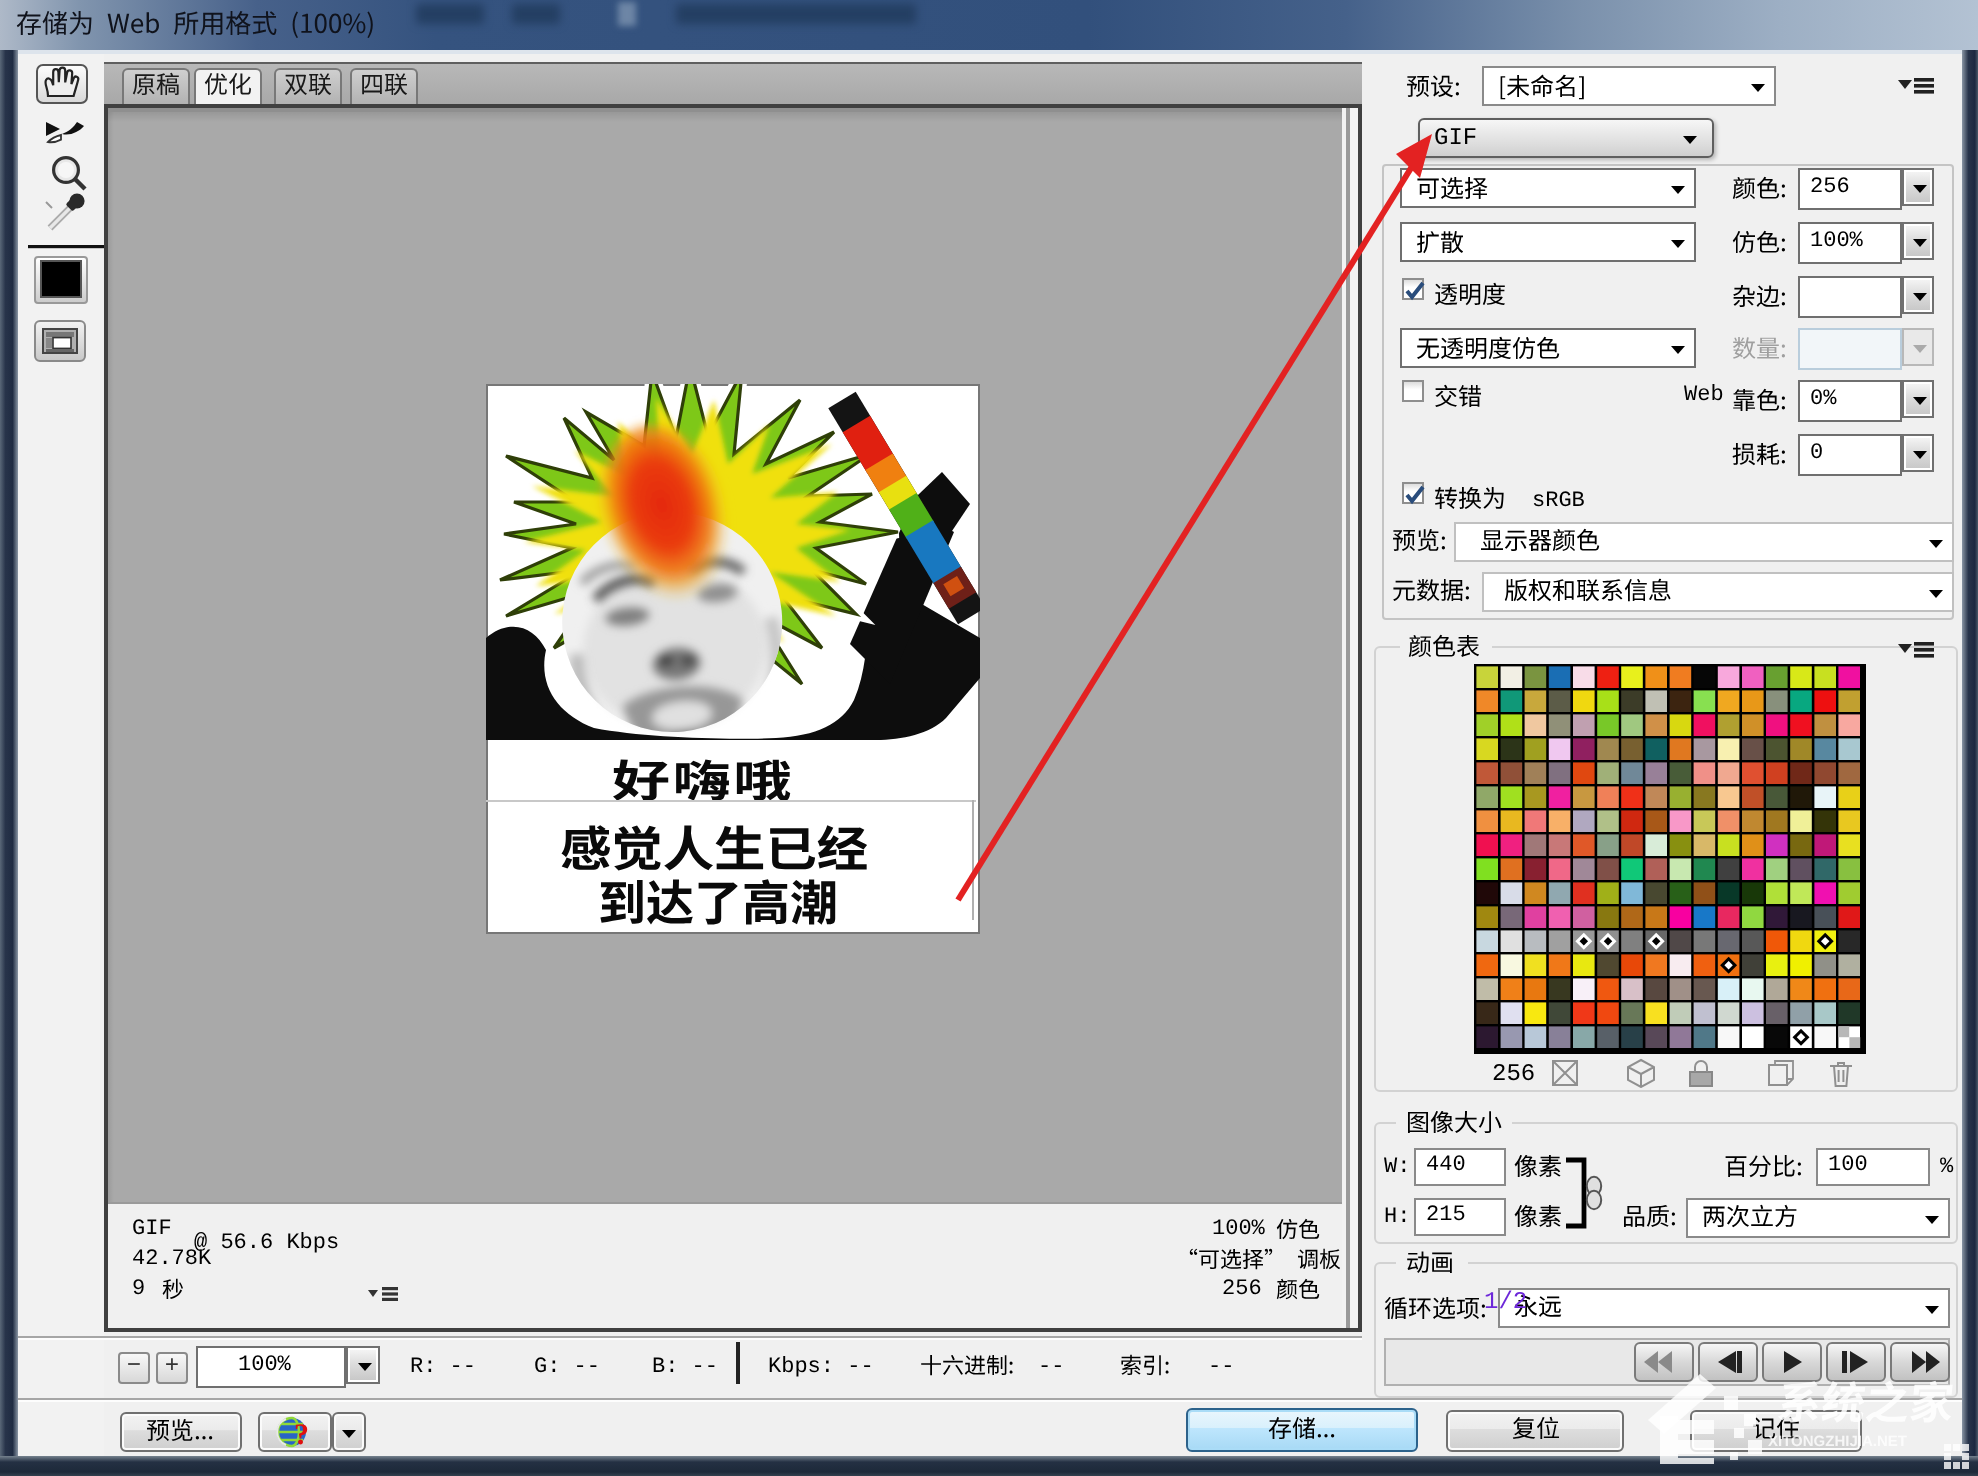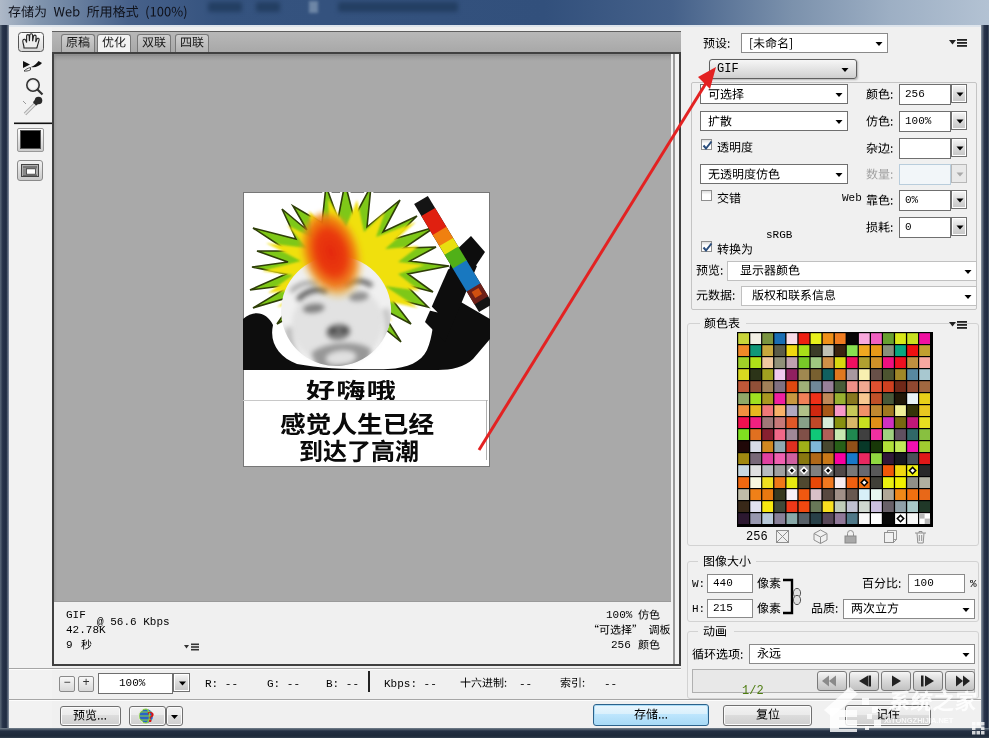--- a/index.html
+++ b/index.html
@@ -283,21 +283,21 @@
       <polygon points="5.5,8.5 12.5,8.5 9,12.5" fill="#000"></polygon>
     </svg>
 <div style="position:absolute;left:842px;top:192px;font:normal 11px 'Liberation Mono', monospace;color:#000;white-space:pre">Web</div>
 <div style="position:absolute;left:701px;top:241px;width:11px;height:11px;background:linear-gradient(#ddd,#fff 40%);border:1px solid #8e8e8e"></div>
     <svg style="position:absolute;left:701px;top:241px" width="13" height="13">
       <path d="M2.5 6.5 L5 9.5 L10.5 2.5" stroke="#2a4d7c" stroke-width="2" fill="none"></path>
     </svg>
 <svg style="position:absolute;left:717px;top:243px;overflow:visible" width="38" height="15">
       <path d="M1 6.6C1.1 6.5 1.4 6.4 1.8 6.4H2.9V8.1L0.5 8.6L0.7 9.4L2.9 9V11.5H3.8V8.8L5.4 8.5L5.4 7.7L3.8 8V6.4H5V5.6H3.8V3.8H2.9V5.6H1.7C2.1 4.8 2.5 3.8 2.8 2.7H5V1.9H3.1C3.2 1.5 3.3 1.1 3.4 0.7L2.5 0.5C2.4 0.9 2.3 1.4 2.2 1.9H0.6V2.7H2C1.7 3.7 1.4 4.5 1.3 4.8C1.1 5.3 0.9 5.7 0.7 5.8C0.8 6 0.9 6.4 1 6.6ZM5.1 4.1V5H6.9C6.6 5.8 6.4 6.6 6.2 7.2H9.6C9.2 7.8 8.7 8.5 8.2 9.2C7.8 8.9 7.3 8.6 6.9 8.4L6.4 9C7.6 9.7 9 10.8 9.7 11.5L10.3 10.8C10 10.5 9.4 10.1 8.9 9.6C9.6 8.7 10.5 7.5 11.1 6.6L10.4 6.3L10.3 6.4H7.4L7.8 5H11.5V4.1H8.1L8.4 2.7H11.1V1.9H8.7L9 0.6L8.1 0.5L7.8 1.9H5.6V2.7H7.5L7.1 4.1Z M14 0.5V2.9H12.6V3.7H14V6.4C13.4 6.6 12.9 6.7 12.4 6.9L12.7 7.7L14 7.3V10.4C14 10.6 13.9 10.6 13.8 10.6C13.6 10.6 13.2 10.6 12.8 10.6C12.9 10.9 13 11.3 13 11.5C13.7 11.5 14.2 11.5 14.5 11.3C14.7 11.2 14.9 10.9 14.9 10.4V7L16.1 6.6L16 5.8L14.9 6.1V3.7H16V2.9H14.9V0.5ZM18.4 2.3H20.9C20.7 2.7 20.3 3.2 20 3.5H17.5C17.8 3.1 18.2 2.7 18.4 2.3ZM16 7.1V7.9H18.9C18.4 8.9 17.4 10 15.3 10.9C15.5 11.1 15.8 11.4 15.9 11.5C18 10.6 19.1 9.4 19.6 8.3C20.4 9.7 21.6 10.9 23.1 11.5C23.2 11.3 23.4 10.9 23.6 10.8C22.2 10.3 20.9 9.2 20.2 7.9H23.4V7.1H22.6V3.5H21C21.5 3 21.9 2.4 22.2 1.9L21.6 1.5L21.5 1.5H18.9C19.1 1.2 19.2 0.9 19.4 0.6L18.4 0.5C18 1.5 17.2 2.7 16 3.7C16.2 3.8 16.5 4.1 16.7 4.3L16.9 4.1V7.1ZM17.7 7.1V4.2H19.3V5.5C19.3 6 19.3 6.5 19.2 7.1ZM21.7 7.1H20.1C20.2 6.5 20.2 6 20.2 5.5V4.2H21.7Z M25.9 1.2C26.4 1.7 27 2.5 27.2 3L28 2.6C27.8 2.1 27.2 1.3 26.7 0.8ZM30 6.1C30.6 6.8 31.3 7.8 31.6 8.5L32.4 8.1C32.1 7.4 31.4 6.5 30.7 5.7ZM28.9 0.5V1.9C28.9 2.4 28.9 2.9 28.9 3.4H25V4.3H28.8C28.5 6.4 27.5 8.8 24.7 10.7C24.9 10.8 25.2 11.1 25.4 11.4C28.4 9.3 29.4 6.6 29.7 4.3H33.9C33.7 8.4 33.5 10 33.1 10.3C33 10.5 32.9 10.5 32.6 10.5C32.3 10.5 31.6 10.5 30.7 10.4C30.9 10.7 31 11.1 31.1 11.4C31.8 11.4 32.6 11.4 33 11.4C33.4 11.3 33.7 11.2 34 10.9C34.4 10.3 34.6 8.7 34.8 3.8C34.8 3.7 34.8 3.4 34.8 3.4H29.8C29.8 2.9 29.8 2.4 29.8 1.9V0.5Z" fill="#000"></path>
     </svg>
-<div style="position:absolute;left:766px;top:229px;font:normal 11px 'Liberation Mono', monospace;color:#000;white-space:pre">sRGB</div>
+<div style="position:absolute;left:766px;top:245px;font:normal 11px 'Liberation Mono', monospace;color:#000;white-space:pre">sRGB</div>
 <svg style="position:absolute;left:696px;top:264px;overflow:visible" width="29" height="15">
       <path d="M8 4.6V7C8 8.3 7.8 9.9 4.9 10.8C5.1 11 5.4 11.3 5.5 11.5C8.5 10.3 8.9 8.5 8.9 7V4.6ZM8.7 9.5C9.5 10.1 10.4 11 10.9 11.5L11.5 10.9C11 10.4 10 9.5 9.3 9ZM1.1 3.3C1.8 3.8 2.7 4.4 3.4 4.9H0.5V5.7H2.4V10.4C2.4 10.6 2.4 10.6 2.2 10.6C2 10.6 1.5 10.6 0.9 10.6C1 10.9 1.1 11.2 1.2 11.5C2 11.5 2.5 11.5 2.9 11.3C3.2 11.2 3.3 10.9 3.3 10.5V5.7H4.6C4.4 6.4 4.1 7 3.9 7.5L4.6 7.7C4.9 7 5.3 6 5.6 5L5 4.9L4.9 4.9H4.1L4.3 4.6C4.1 4.4 3.7 4.1 3.2 3.8C3.9 3.2 4.7 2.3 5.2 1.4L4.7 1L4.5 1.1H0.7V1.9H3.9C3.6 2.4 3.1 3 2.6 3.4L1.5 2.7ZM6 3V8.7H6.8V3.9H10.2V8.7H11V3H8.7L9.1 1.8H11.5V1H5.6V1.8H8.1C8 2.2 7.9 2.7 7.8 3Z M19.7 3C20.3 3.6 21 4.4 21.3 5L22.1 4.6C21.8 4.1 21.1 3.3 20.5 2.7ZM13.4 1.2V4.5H14.3V1.2ZM15.9 0.6V4.9H16.8V0.6ZM18.3 8.4V10.2C18.3 11.1 18.6 11.4 19.8 11.4C20.1 11.4 21.7 11.4 21.9 11.4C22.9 11.4 23.1 11 23.2 9.6C23 9.6 22.6 9.5 22.5 9.3C22.4 10.4 22.3 10.6 21.8 10.6C21.5 10.6 20.2 10.6 19.9 10.6C19.3 10.6 19.2 10.5 19.2 10.2V8.4ZM17.5 6.6V7.6C17.5 8.5 17.2 9.9 12.8 10.8C13 11 13.2 11.3 13.4 11.5C17.9 10.5 18.4 8.9 18.4 7.6V6.6ZM14.4 5.3V9.1H15.2V6.1H20.9V9H21.8V5.3ZM19 0.5C18.7 1.8 18.1 3.2 17.4 4.1C17.6 4.2 18 4.4 18.2 4.5C18.6 4 19 3.3 19.3 2.5H23.2V1.7H19.6C19.7 1.4 19.8 1 19.9 0.6Z M25.7 5.9C26.1 5.9 26.5 5.5 26.5 5C26.5 4.5 26.1 4.2 25.7 4.2C25.2 4.2 24.9 4.5 24.9 5C24.9 5.5 25.2 5.9 25.7 5.9ZM25.7 10.7C26.1 10.7 26.5 10.4 26.5 9.9C26.5 9.4 26.1 9 25.7 9C25.2 9 24.9 9.4 24.9 9.9C24.9 10.4 25.2 10.7 25.7 10.7Z" fill="#000"></path>
     </svg>
 <div style="position:absolute;left:727px;top:261px;width:250px;height:20px;background:#fff;border:1px solid #c0c0c0"></div>
     <svg style="position:absolute;left:961px;top:261px" width="14" height="20">
       <polygon points="3.5,9 10.5,9 7,13" fill="#000"></polygon>
     </svg>
 <svg style="position:absolute;left:740px;top:264px;overflow:visible" width="62" height="15">
       <path d="M2.9 3.7H9.1V5H2.9ZM2.9 1.8H9.1V3H2.9ZM2.1 1.1V5.7H10V1.1ZM9.8 6.6C9.4 7.4 8.7 8.4 8.2 9L8.9 9.4C9.4 8.7 10.1 7.8 10.6 7ZM1.5 7C2 7.8 2.6 8.8 2.8 9.4L3.6 9.1C3.3 8.5 2.7 7.4 2.2 6.7ZM6.9 6.2V10.1H5.1V6.2H4.2V10.1H0.5V11H11.5V10.1H7.7V6.2Z M14.8 6.3C14.3 7.7 13.4 9 12.4 9.9C12.6 10 13.1 10.3 13.2 10.4C14.2 9.5 15.1 8.1 15.7 6.6ZM20.2 6.7C21.1 7.9 22 9.4 22.3 10.4L23.2 10C22.8 9 21.9 7.5 21 6.4ZM13.8 1.4V2.3H22.2V1.4ZM12.7 4.3V5.2H17.5V10.3C17.5 10.5 17.5 10.6 17.2 10.6C17 10.6 16.2 10.6 15.4 10.6C15.6 10.8 15.7 11.2 15.7 11.5C16.8 11.5 17.5 11.5 17.9 11.4C18.4 11.2 18.5 10.9 18.5 10.3V5.2H23.3V4.3Z M26.4 1.8H28.4V3.5H26.4ZM31.5 1.8H33.6V3.5H31.5ZM31.4 4.8C31.9 4.9 32.5 5.2 32.9 5.5H29.4C29.7 5.1 29.9 4.7 30.1 4.3L29.2 4.2V1H25.5V4.3H29.2C29 4.7 28.7 5.1 28.4 5.5H24.6V6.3H27.6C26.8 7 25.7 7.7 24.4 8.2C24.5 8.4 24.8 8.7 24.9 8.9L25.5 8.6V11.5H26.4V11.2H28.4V11.4H29.2V7.8H27C27.7 7.4 28.3 6.9 28.8 6.3H31C31.5 6.9 32.1 7.4 32.9 7.8H30.7V11.5H31.5V11.2H33.6V11.4H34.5V8.6L35.1 8.8C35.2 8.6 35.5 8.2 35.7 8.1C34.4 7.8 33 7.1 32.1 6.3H35.4V5.5H33.3L33.6 5.2C33.2 4.9 32.4 4.5 31.8 4.3ZM30.6 1V4.3H34.5V1ZM26.4 10.4V8.6H28.4V10.4ZM31.5 10.4V8.6H33.6V10.4Z M44.4 4.5C44.4 8.8 44.2 10.2 41.2 10.9C41.3 11.1 41.5 11.4 41.6 11.5C44.8 10.7 45.1 9 45.1 4.5ZM40.8 5.1C40.1 5.6 38.9 6.2 37.9 6.5C38.1 6.7 38.3 6.9 38.5 7.1C39.5 6.7 40.8 6.1 41.5 5.4ZM41.2 8.3C40.5 9.3 39 10.1 37.6 10.6C37.8 10.7 38 11 38.1 11.2C39.7 10.7 41.1 9.8 42 8.7ZM44.9 9.6C45.7 10.2 46.6 11 47 11.5L47.5 11C47.1 10.4 46.1 9.7 45.4 9.1ZM42.4 3.3V8.9H43.2V3.9H46.2V8.9H47V3.3H44.7C44.9 2.9 45 2.4 45.2 1.9H47.4V1.2H42.2V1.9H44.4C44.3 2.4 44.1 2.9 44 3.3ZM38.7 0.7C38.9 1 39 1.4 39.2 1.7H36.8V2.4H42V1.7H40C39.9 1.3 39.7 0.8 39.5 0.5ZM41 6.6C40.3 7.4 39 8.1 37.8 8.5C37.9 7.9 37.9 7.2 37.9 6.7V4.9H41.9V4.1H40.7C40.9 3.7 41.2 3.2 41.4 2.7L40.7 2.5C40.5 3 40.2 3.7 39.9 4.1H38.3L39 3.9C38.9 3.5 38.6 2.9 38.3 2.5L37.6 2.7C37.9 3.2 38.1 3.7 38.2 4.1H37.1V6.7C37.1 8 37 9.8 36.4 11.1C36.6 11.2 36.9 11.4 37.1 11.5C37.5 10.7 37.7 9.6 37.8 8.5C38 8.7 38.2 9 38.3 9.1C39.6 8.7 40.9 7.9 41.7 7Z M53.7 4.7V6.7H50.9V4.7ZM54.6 4.7H57.4V6.7H54.6ZM55.2 2.3C54.8 2.8 54.4 3.4 53.9 3.8H50.7C51.2 3.3 51.6 2.9 52 2.3ZM52.2 0.4C51.4 2.1 49.9 3.5 48.5 4.4C48.6 4.6 48.9 5.1 49 5.3C49.3 5 49.7 4.8 50 4.5V9.6C50 11 50.6 11.3 52.5 11.3C53 11.3 56.7 11.3 57.2 11.3C59 11.3 59.3 10.8 59.6 8.9C59.3 8.9 58.9 8.7 58.7 8.6C58.5 10.2 58.4 10.5 57.2 10.5C56.4 10.5 53.1 10.5 52.5 10.5C51.2 10.5 50.9 10.3 50.9 9.6V7.6H57.4V8.1H58.3V3.8H55C55.6 3.2 56.1 2.5 56.5 1.9L56 1.5L55.8 1.5H52.6C52.8 1.3 52.9 1 53.1 0.7Z" fill="#000"></path>
     </svg>
@@ -663,21 +663,21 @@
       <path d="M2.6 0.5C2.2 1.3 1.3 2.3 0.5 3C0.7 3.1 0.9 3.5 1 3.6C1.9 2.9 2.8 1.8 3.4 0.8ZM5.7 5.3V11.5H6.5V10.9H9.9V11.5H10.8V5.3H8.4L8.5 4H11.4V3.2H8.6L8.7 1.7C9.4 1.6 10.1 1.5 10.7 1.3L10.1 0.6C8.7 1 6.2 1.3 4.1 1.5V5.4C4.1 7.2 4.1 9.5 3.5 11.2C3.7 11.3 4 11.5 4.2 11.6C4.9 9.8 5 7.4 5 5.4V4H7.7L7.6 5.3ZM5 2.1C5.9 2.1 6.8 2 7.8 1.8L7.7 3.2H5ZM2.9 3C2.3 4.2 1.3 5.4 0.4 6.2C0.5 6.4 0.8 6.8 0.9 7C1.2 6.7 1.6 6.3 1.9 5.9V11.5H2.8V4.8C3.1 4.3 3.4 3.8 3.7 3.3ZM6.5 7.6H9.9V8.6H6.5ZM6.5 7V6.1H9.9V7ZM6.5 10.2V9.2H9.9V10.2Z M20.1 4.6C21 5.6 22.1 7 22.6 7.9L23.3 7.3C22.8 6.5 21.7 5.1 20.8 4.2ZM12.4 9.3 12.7 10.2C13.6 9.8 14.9 9.4 16.1 8.9L16 8.1L14.8 8.6V5.6H15.8V4.8H14.8V2.1H16.1V1.3H12.5V2.1H13.9V4.8H12.7V5.6H13.9V8.8ZM16.7 1.2V2.1H19.8C19 4.2 17.7 6.1 16.2 7.3C16.5 7.5 16.8 7.8 17 8C17.8 7.3 18.6 6.3 19.2 5.3V11.5H20.1V3.6C20.3 3.1 20.6 2.6 20.7 2.1H23.3V1.2Z M24.7 1.4C25.4 2 26.2 2.8 26.6 3.4L27.3 2.8C27 2.3 26.1 1.4 25.4 0.9ZM29.4 0.8C29.1 1.9 28.6 3 27.9 3.7C28.1 3.8 28.5 4 28.7 4.2C29 3.8 29.2 3.4 29.5 2.9H31.2V4.7H27.8V5.5H30C29.8 7.1 29.3 8.2 27.5 8.8C27.7 9 28 9.3 28.1 9.6C30.1 8.8 30.7 7.4 30.9 5.5H32.1V8.3C32.1 9.2 32.4 9.4 33.3 9.4C33.4 9.4 34.2 9.4 34.4 9.4C35.2 9.4 35.4 9.1 35.5 7.5C35.3 7.5 34.9 7.3 34.7 7.2C34.7 8.4 34.6 8.6 34.3 8.6C34.2 8.6 33.5 8.6 33.4 8.6C33.1 8.6 33 8.6 33 8.3V5.5H35.4V4.7H32.1V2.9H34.9V2.1H32.1V0.5H31.2V2.1H29.8C30 1.8 30.1 1.4 30.2 1ZM27 5.1H24.7V5.9H26.1V9.6C25.6 9.8 25.1 10.2 24.5 10.7L25.1 11.5C25.8 10.8 26.5 10.2 26.9 10.2C27.2 10.2 27.6 10.5 28 10.8C28.8 11.3 29.8 11.4 31.2 11.4C32.4 11.4 34.4 11.3 35.3 11.3C35.4 11 35.5 10.5 35.6 10.3C34.4 10.4 32.6 10.5 31.2 10.5C29.9 10.5 28.9 10.5 28.2 10C27.6 9.7 27.3 9.4 27 9.4Z M43.4 4.6V7.1C43.4 8.4 43.1 9.9 39.8 10.8C40 11 40.3 11.3 40.4 11.5C43.8 10.4 44.3 8.7 44.3 7.1V4.6ZM44.3 9.5C45.2 10.1 46.4 10.9 46.9 11.5L47.5 10.9C47 10.3 45.8 9.5 44.8 8.9ZM36.3 8.4 36.6 9.3C37.7 8.9 39.1 8.4 40.5 7.9L40.4 7.2L39 7.6V2.8H40.4V1.9H36.6V2.8H38.1V7.9ZM41 3.1V8.7H41.9V3.9H45.8V8.7H46.7V3.1H43.9C44 2.7 44.2 2.3 44.4 1.8H47.5V1H40.6V1.8H43.4C43.2 2.2 43.1 2.7 42.9 3.1Z M49.7 5.9C50.1 5.9 50.5 5.5 50.5 5C50.5 4.5 50.1 4.2 49.7 4.2C49.2 4.2 48.9 4.5 48.9 5C48.9 5.5 49.2 5.9 49.7 5.9ZM49.7 10.7C50.1 10.7 50.5 10.4 50.5 9.9C50.5 9.4 50.1 9 49.7 9C49.2 9 48.9 9.4 48.9 9.9C48.9 10.4 49.2 10.7 49.7 10.7Z" fill="#000"></path>
     </svg>
 <div style="position:absolute;left:749px;top:644px;width:226px;height:20px;background:#fff;border:1px solid #8a8a8a"></div>
     <svg style="position:absolute;left:959px;top:644px" width="14" height="20">
       <polygon points="3.5,9 10.5,9 7,13" fill="#000"></polygon>
     </svg>
 <svg style="position:absolute;left:757px;top:647px;overflow:visible" width="26" height="15">
       <path d="M3.3 1.2C4.8 1.6 6.8 2.3 7.8 2.9L8.2 2C7.2 1.5 5.2 0.8 3.8 0.5ZM0.7 5.3V6.1H3.5C2.9 7.9 1.8 9.3 0.4 10.1C0.6 10.2 1 10.6 1.1 10.8C2.7 9.8 4.1 8 4.7 5.5L4.1 5.2L3.9 5.3ZM10.3 3.8C9.6 4.6 8.5 5.6 7.5 6.3C7.1 5.6 6.8 4.7 6.5 3.9V3H2.2V3.8H5.6V10.3C5.6 10.5 5.5 10.6 5.3 10.6C5.1 10.6 4.4 10.6 3.6 10.6C3.8 10.8 3.9 11.2 3.9 11.5C5 11.5 5.6 11.5 6 11.3C6.4 11.2 6.5 10.9 6.5 10.4V6.1C7.5 8.2 8.9 9.9 10.9 10.7C11.1 10.5 11.4 10.1 11.6 9.9C10.1 9.4 8.9 8.4 8 7C9 6.3 10.2 5.3 11.2 4.4Z M12.8 1.7C13.5 2.2 14.4 2.9 14.9 3.3L15.5 2.7C15 2.3 14 1.6 13.3 1.1ZM16.5 1.2V2.1H22.6V1.2ZM15 4.7H12.5V5.5H14.1V9.3C13.6 9.6 13 10.1 12.5 10.7L13.1 11.5C13.7 10.7 14.3 10 14.7 10C14.9 10 15.4 10.4 15.8 10.7C16.7 11.2 17.7 11.4 19.1 11.4C20.4 11.4 22.5 11.3 23.3 11.2C23.3 11 23.5 10.5 23.6 10.3C22.4 10.4 20.5 10.5 19.2 10.5C17.8 10.5 16.8 10.5 16 9.9C15.6 9.7 15.3 9.4 15 9.3ZM15.7 3.9V4.7H17.8C17.7 6.9 17.3 8.2 15.5 8.9C15.7 9.1 15.9 9.4 16 9.6C18.1 8.7 18.5 7.2 18.7 4.7H20.1V8.2C20.1 9.1 20.3 9.4 21.2 9.4C21.3 9.4 22.1 9.4 22.3 9.4C23.1 9.4 23.3 9 23.4 7.5C23.1 7.4 22.8 7.3 22.6 7.1C22.6 8.4 22.5 8.6 22.2 8.6C22.1 8.6 21.4 8.6 21.3 8.6C21 8.6 21 8.5 21 8.2V4.7H23.3V3.9Z" fill="#000"></path>
     </svg>
 <div class="abs" style="left:692px;top:669px;width:283px;height:24px;background:#e8e8e8;border:1px solid #b0b0b0"></div>
-<div style="position:absolute;left:742px;top:684px;font:normal 12px 'Liberation Mono', monospace;color:#4d7c0f;white-space:pre">1/2</div>
+<div style="position:absolute;left:742px;top:644px;font:normal 12px 'Liberation Mono', monospace;color:#6d28d9;white-space:pre">1/2</div>
 <div class="abs" style="left:817px;top:671px;width:30px;height:20px;background:linear-gradient(#f6f6f6,#d8d8d8 50%,#c2c2c2);border:1px solid #7a7a7a;border-radius:3px"></div>
 <svg class="abs" style="left:817px;top:671px" width="30" height="20">
       <polygon points="19,4.5 19,15.5 12,10" fill="#8a8a8a"></polygon>
       <polygon points="12,4.5 12,15.5 5,10" fill="#8a8a8a"></polygon>
     </svg>
 <div class="abs" style="left:849px;top:671px;width:30px;height:20px;background:linear-gradient(#f6f6f6,#d8d8d8 50%,#c2c2c2);border:1px solid #7a7a7a;border-radius:3px"></div>
 <svg class="abs" style="left:849px;top:671px" width="30" height="20">
       <polygon points="19,4.5 19,15.5 10,10" fill="#222"></polygon>
       <rect x="19.5" y="4.5" width="2.5" height="11" fill="#222"></rect>
     </svg>

